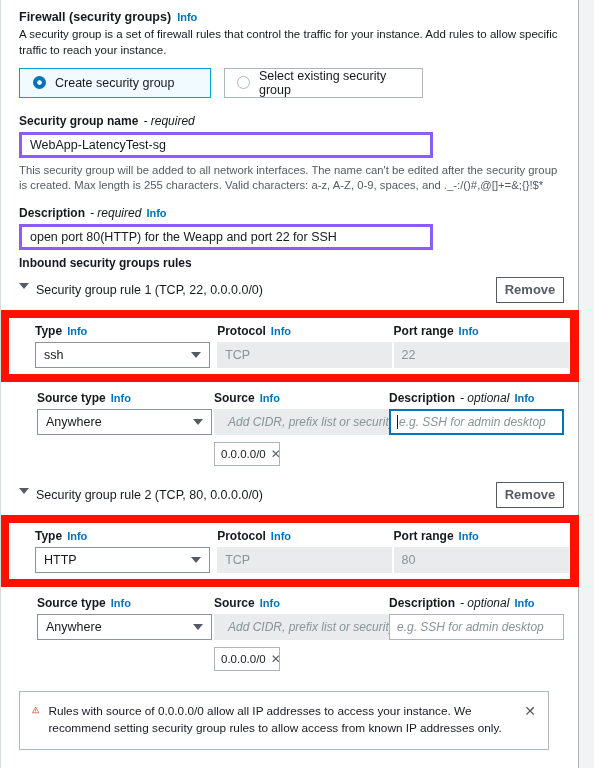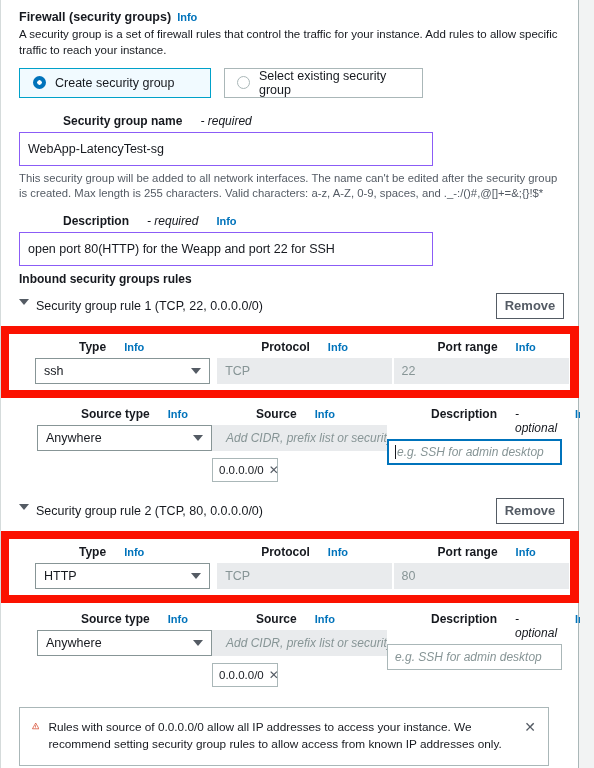--- a/index.html
+++ b/index.html
@@ -37,23 +37,22 @@
   .info-link {
     color: #0073bb; font-weight: bold; font-size: 11px;
     text-decoration: none; cursor: pointer;
   }
   .desc-text {
     font-size: 11.5px; color: #16191f; line-height: 1.38;
     margin: 0 0 9px 0; max-width: 540px;
   }
   .field-label {
     font-size: 12px; font-weight: bold; color: #16191f;
-    display: flex; align-items: baseline; gap: 18px;
+    display: flex; align-items: baseline; gap: 5px;
     margin-bottom: 4px;
-    margin-left: 44px;
   }
   .field-label .req { font-weight: normal; font-style: italic; }
   .hint {
     font-size: 11.3px; color: #545b64; line-height: 1.38;
     margin: 5px 0 0 0; max-width: 552px;
   }
 
   
   .tile-row { display: flex; gap: 13px; margin-bottom: 16px; }
   .tile {
@@ -76,24 +75,24 @@
     border: 4px solid #0073bb; background: #fff;
   }
   .radio.on::after {
     content: ""; position: absolute; inset: -1px;
     border-radius: 50%; border: 1px solid #0073bb;
   }
 
   
   .text-input {
     width: 414px; height: 26px;
-    border: 1px solid #8b5cf6; background: #fff;
+    border: 3px solid #8b5cf6; background: #fff;
     font-family: "Liberation Sans", sans-serif;
     font-size: 12.5px; color: #16191f;
-    padding: 16px 8px; display: flex; align-items: center;
+    padding: 0 8px; display: flex; align-items: center;
   }
   .block-gap { margin-bottom: 4px; }
 
   
   .rules-head {
     font-size: 12px; font-weight: bold; margin: 6px 0 7px 0;
   }
   .rule-header {
     display: flex; align-items: center;
     height: 26px; margin-bottom: 7px;

